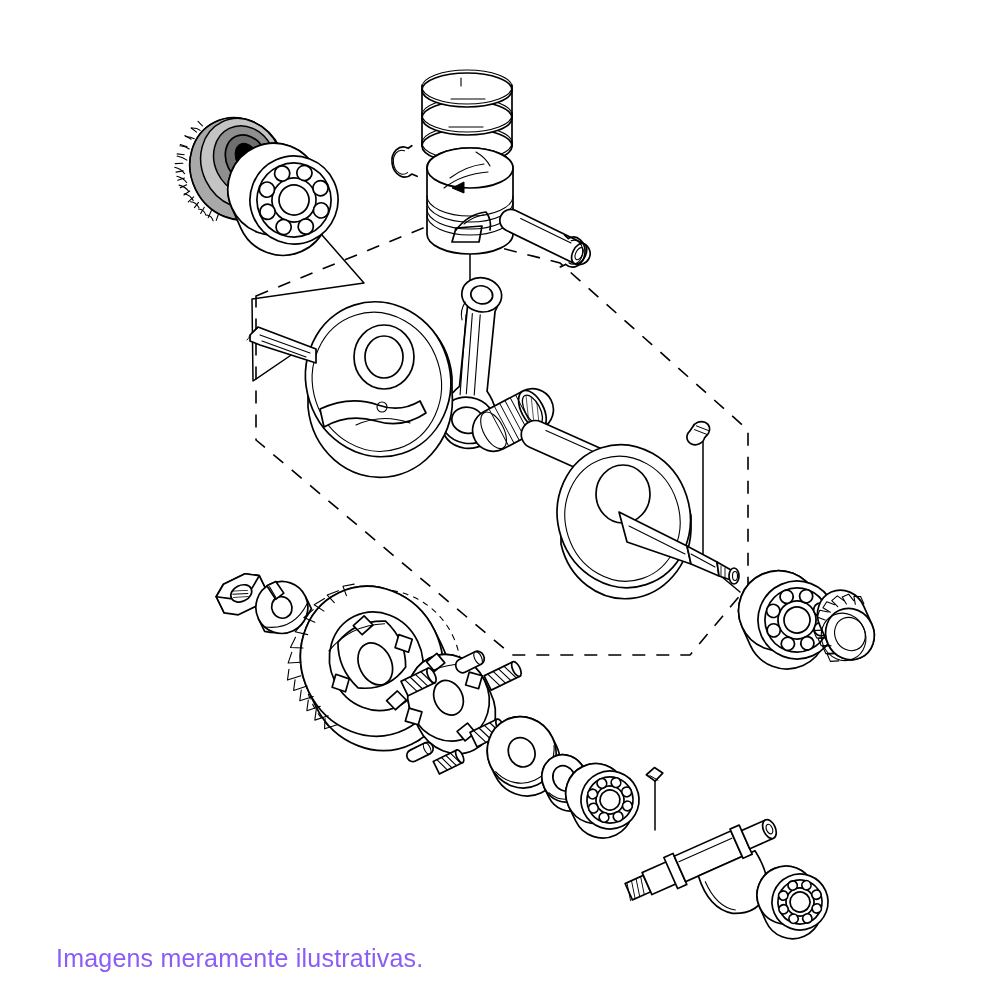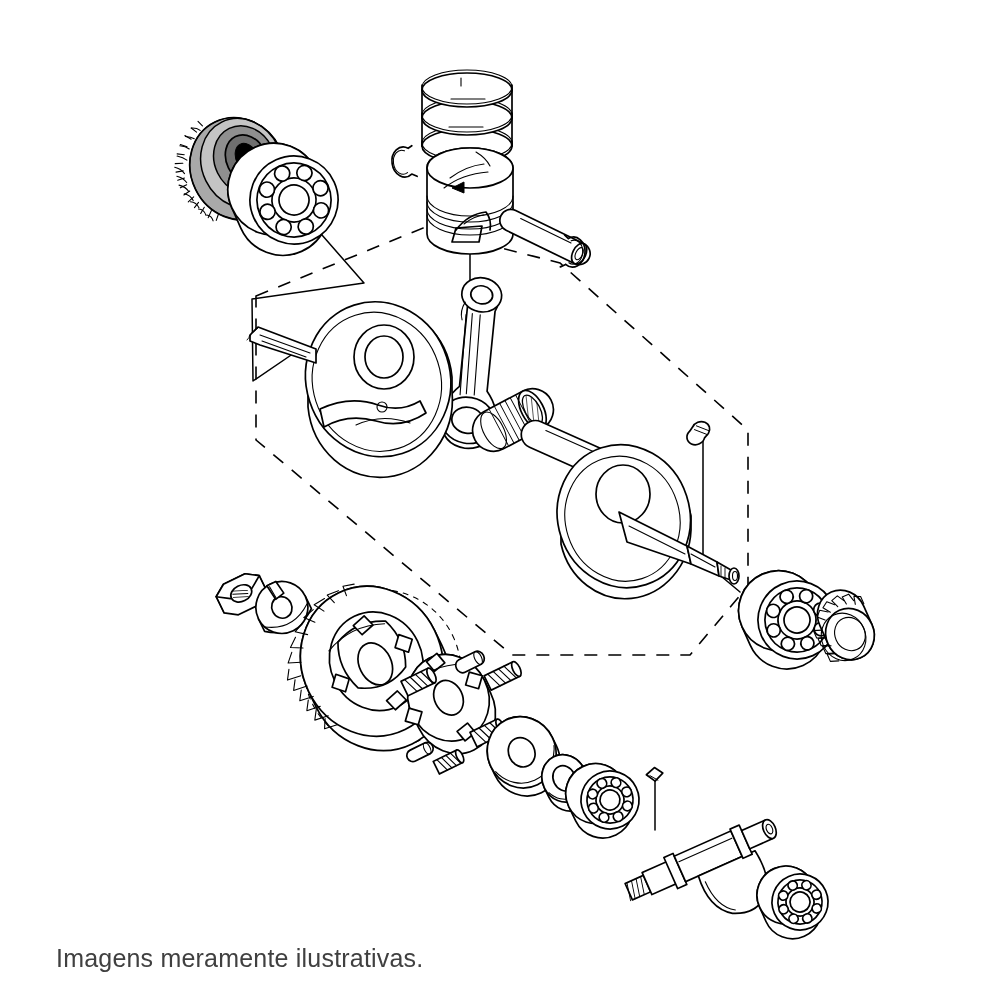--- a/index.html
+++ b/index.html
@@ -29,21 +29,21 @@
     display: block;
   }
   .watermark {
     position: absolute;
     left: 56px;
     top: 944px;
     font-family: "Liberation Sans", sans-serif;
     font-size: 25px;
     font-weight: 400;
     letter-spacing: 0.2px;
-    color: #404040;
+    color: #8b5cf6;
     white-space: nowrap;
     user-select: none;
   }
   
   .ln   { fill: none; stroke: #000000; stroke-width: 1.7; stroke-linecap: round; stroke-linejoin: round; }
   .ln-t { fill: none; stroke: #000000; stroke-width: 1.1; stroke-linecap: round; stroke-linejoin: round; }
   .ln-h { fill: none; stroke: #000000; stroke-width: 0.9; stroke-linecap: round; }
   .fillw { fill: #ffffff; stroke: #000000; stroke-width: 1.7; stroke-linejoin: round; }
   .fillk { fill: #000000; stroke: #000000; stroke-width: 1; }
   .fillg { fill: #a9a9a9; stroke: #000000; stroke-width: 1.7; stroke-linejoin: round; }

